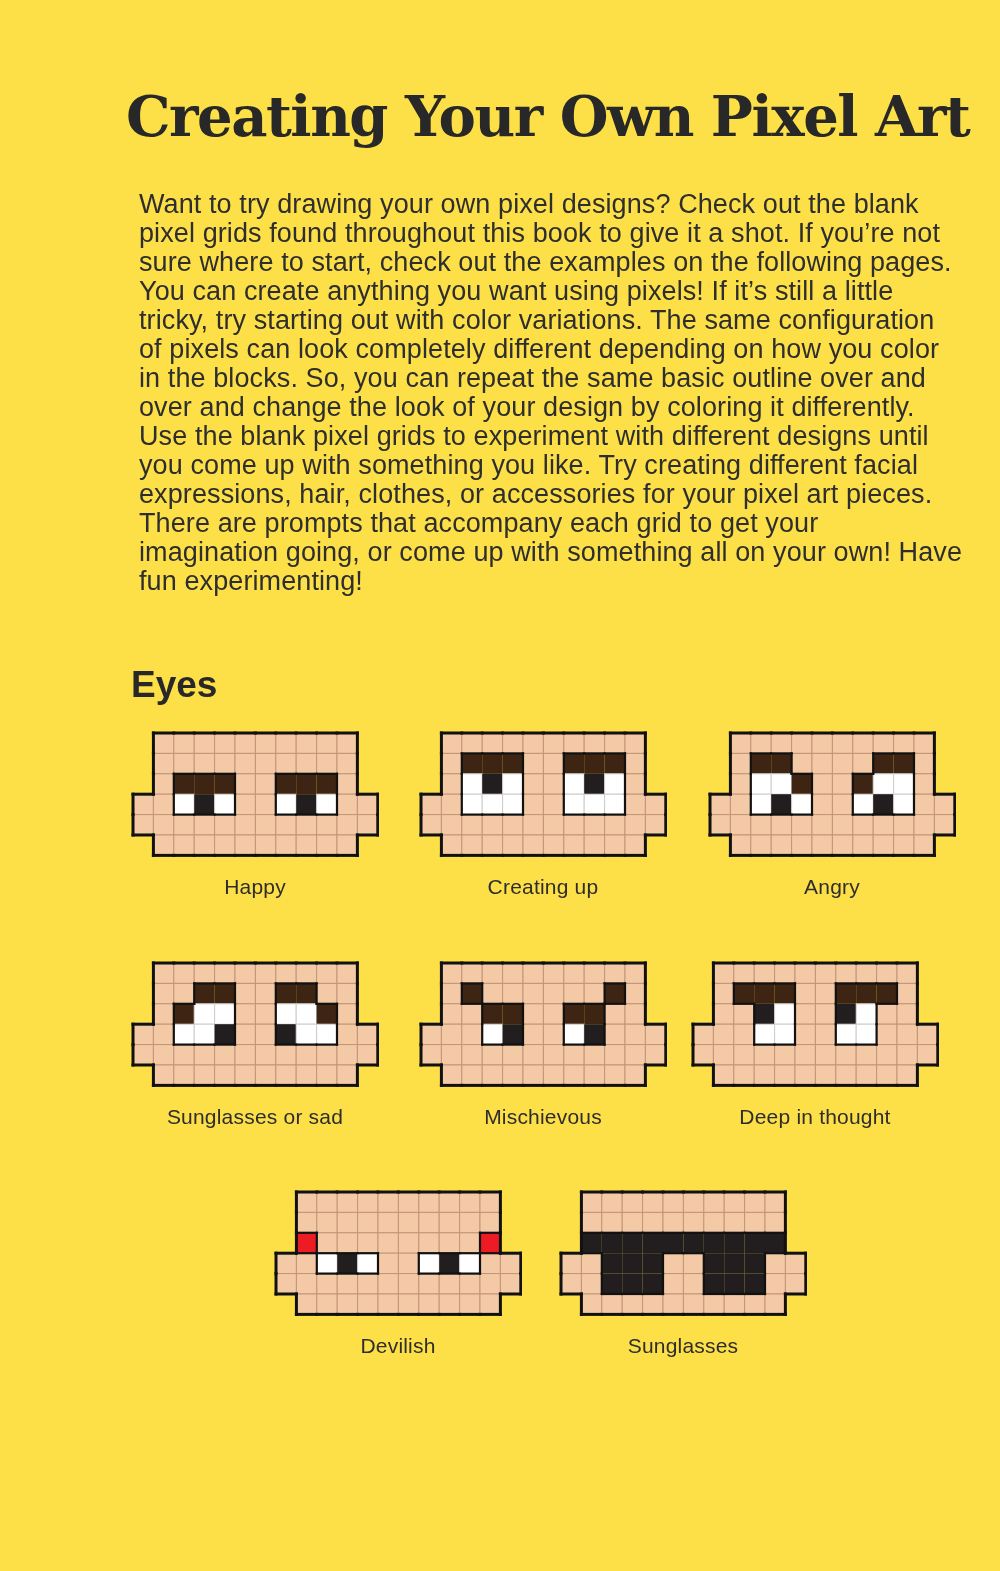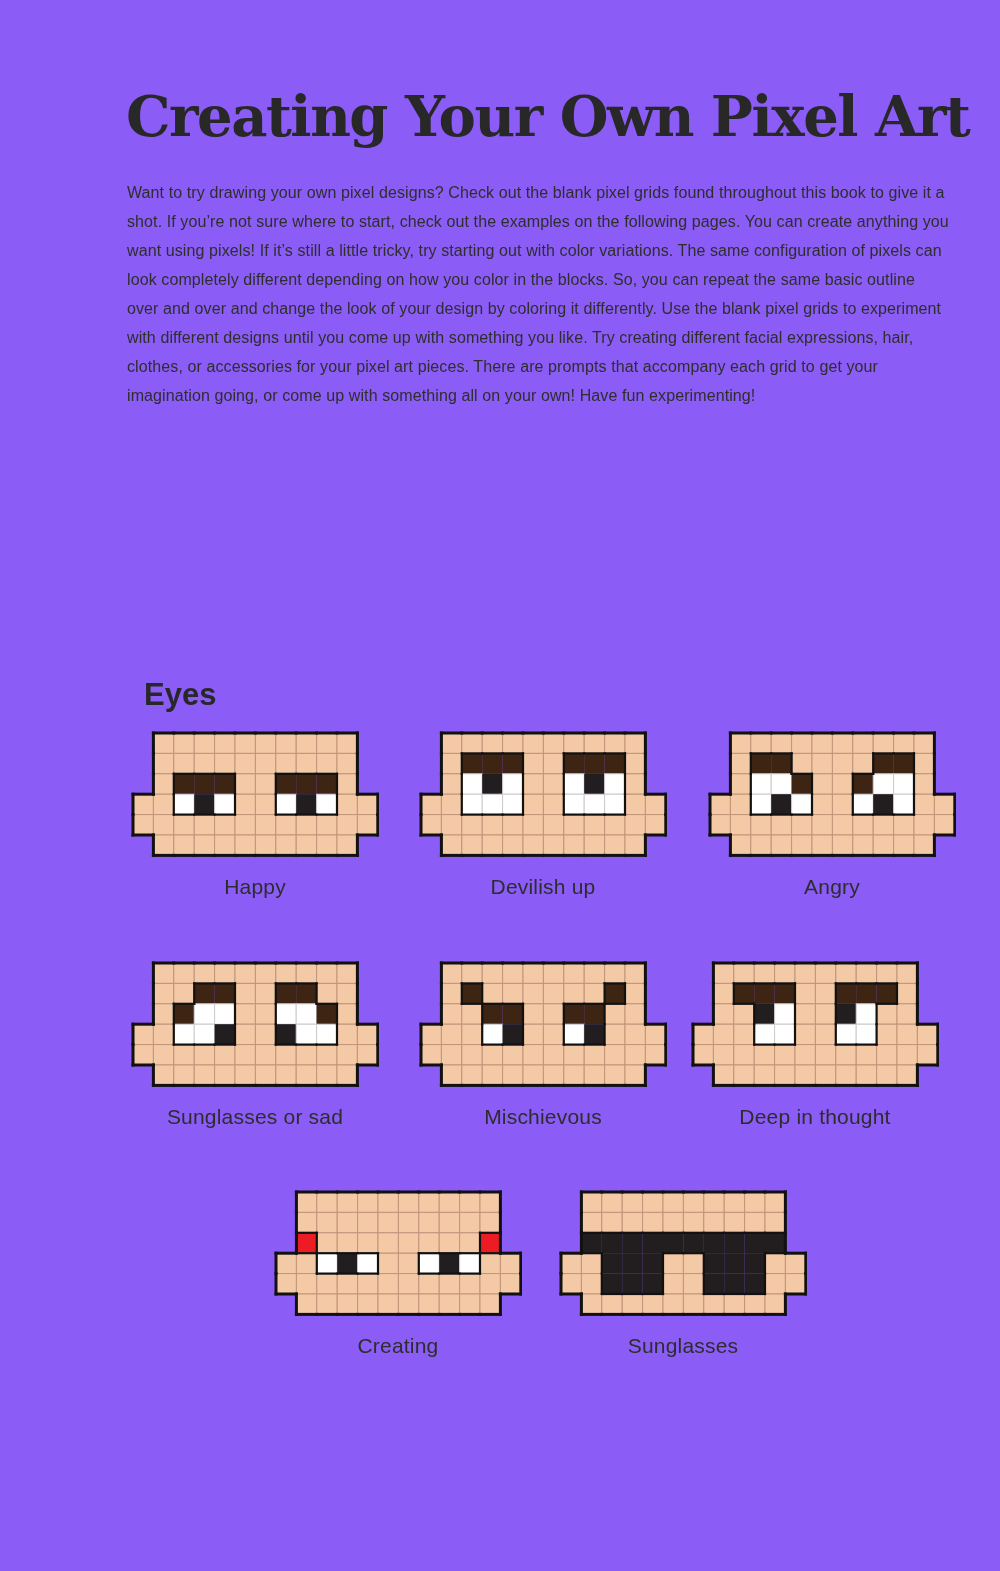--- a/index.html
+++ b/index.html
@@ -1,20 +1,20 @@
 <!DOCTYPE html>
 <html><head>
 <meta charset="utf-8">
 <style>
   html, body { margin: 0; padding: 0; background: #ffffff; }
   .page {
     position: relative;
     width: 1000px;
     height: 1571px;
-    background: #8b5cf6;
+    background: #fde047;
     font-family: "Liberation Sans", sans-serif;
     overflow: hidden;
   }
   .page-title {
     position: absolute;
     left: 126px;
     top: 86px;
     margin: 0;
     font-family: "DejaVu Serif", serif;
     font-weight: 800;
@@ -22,32 +22,32 @@
     line-height: 1.1;
     letter-spacing: -1.5px;
     color: #282828;
     white-space: nowrap;
   }
   .intro {
     position: absolute;
     left: 127px;
     top: 178px;
     width: 824px;
-    margin: 0;
-    font-size: 16px;
+    margin: 12px;
+    font-size: 27px;
     line-height: 29px;
     color: #2e2e2e;
     letter-spacing: 0.1px;
   }
   .section-heading {
     position: absolute;
     left: 127px;
     top: 660px;
-    margin: 17px;
-    font-size: 31px;
+    margin: 4px;
+    font-size: 37px;
     font-weight: bold;
     color: #282828;
   }
   .faces { position: absolute; left: 0; top: 0; width: 995px; height: 1571px; }
   .face-block { position: absolute; width: 250px; text-align: center; }
   .face-art { display: block; line-height: 0; }
   .face-art svg { display: inline-block; }
   .face-label {
     margin-top: 18px;
     font-size: 21px;
@@ -322,21 +322,21 @@
             <line x1="63.199999999999996" y1="124.4" x2="83.6" y2="124.4" stroke="#111111" stroke-width="3" stroke-linecap="square"></line>
             <line x1="83.6" y1="124.4" x2="104" y2="124.4" stroke="#111111" stroke-width="3" stroke-linecap="square"></line>
             <line x1="104" y1="124.4" x2="124.4" y2="124.4" stroke="#111111" stroke-width="3" stroke-linecap="square"></line>
             <line x1="124.39999999999999" y1="124.4" x2="144.79999999999998" y2="124.4" stroke="#111111" stroke-width="3" stroke-linecap="square"></line>
             <line x1="144.79999999999998" y1="124.4" x2="165.2" y2="124.4" stroke="#111111" stroke-width="3" stroke-linecap="square"></line>
             <line x1="165.2" y1="124.4" x2="185.6" y2="124.4" stroke="#111111" stroke-width="3" stroke-linecap="square"></line>
             <line x1="185.6" y1="124.4" x2="206" y2="124.4" stroke="#111111" stroke-width="3" stroke-linecap="square"></line>
             <line x1="206" y1="124.4" x2="226.4" y2="124.4" stroke="#111111" stroke-width="3" stroke-linecap="square"></line>
             <line x1="226.4" y1="104" x2="226.4" y2="124.4" stroke="#111111" stroke-width="3" stroke-linecap="square"></line>
           </svg></div>
-      <div class="face-label">Devilish up</div>
+      <div class="face-label">Creating up</div>
     </div>
 
     <div class="face-block pos-2">
       <div class="face-art"><svg width="248.79999999999998" height="126.39999999999999" viewBox="0 0 248.79999999999998 126.39999999999999">
             <rect x="22.4" y="2" width="20.4" height="20.4" fill="#F4C9A6" stroke="#C2957A" stroke-width="1"></rect>
             <rect x="42.8" y="2" width="20.4" height="20.4" fill="#F4C9A6" stroke="#C2957A" stroke-width="1"></rect>
             <rect x="63.199999999999996" y="2" width="20.4" height="20.4" fill="#F4C9A6" stroke="#C2957A" stroke-width="1"></rect>
             <rect x="83.6" y="2" width="20.4" height="20.4" fill="#F4C9A6" stroke="#C2957A" stroke-width="1"></rect>
             <rect x="104" y="2" width="20.4" height="20.4" fill="#F4C9A6" stroke="#C2957A" stroke-width="1"></rect>
             <rect x="124.39999999999999" y="2" width="20.4" height="20.4" fill="#F4C9A6" stroke="#C2957A" stroke-width="1"></rect>
@@ -970,21 +970,21 @@
             <line x1="63.199999999999996" y1="124.4" x2="83.6" y2="124.4" stroke="#111111" stroke-width="3" stroke-linecap="square"></line>
             <line x1="83.6" y1="124.4" x2="104" y2="124.4" stroke="#111111" stroke-width="3" stroke-linecap="square"></line>
             <line x1="104" y1="124.4" x2="124.4" y2="124.4" stroke="#111111" stroke-width="3" stroke-linecap="square"></line>
             <line x1="124.39999999999999" y1="124.4" x2="144.79999999999998" y2="124.4" stroke="#111111" stroke-width="3" stroke-linecap="square"></line>
             <line x1="144.79999999999998" y1="124.4" x2="165.2" y2="124.4" stroke="#111111" stroke-width="3" stroke-linecap="square"></line>
             <line x1="165.2" y1="124.4" x2="185.6" y2="124.4" stroke="#111111" stroke-width="3" stroke-linecap="square"></line>
             <line x1="185.6" y1="124.4" x2="206" y2="124.4" stroke="#111111" stroke-width="3" stroke-linecap="square"></line>
             <line x1="206" y1="124.4" x2="226.4" y2="124.4" stroke="#111111" stroke-width="3" stroke-linecap="square"></line>
             <line x1="226.4" y1="104" x2="226.4" y2="124.4" stroke="#111111" stroke-width="3" stroke-linecap="square"></line>
           </svg></div>
-      <div class="face-label">Creating</div>
+      <div class="face-label">Devilish</div>
     </div>
 
     <div class="face-block pos-7">
       <div class="face-art"><svg width="248.79999999999998" height="126.39999999999999" viewBox="0 0 248.79999999999998 126.39999999999999">
             <rect x="22.4" y="2" width="20.4" height="20.4" fill="#F4C9A6" stroke="#C2957A" stroke-width="1"></rect>
             <rect x="42.8" y="2" width="20.4" height="20.4" fill="#F4C9A6" stroke="#C2957A" stroke-width="1"></rect>
             <rect x="63.199999999999996" y="2" width="20.4" height="20.4" fill="#F4C9A6" stroke="#C2957A" stroke-width="1"></rect>
             <rect x="83.6" y="2" width="20.4" height="20.4" fill="#F4C9A6" stroke="#C2957A" stroke-width="1"></rect>
             <rect x="104" y="2" width="20.4" height="20.4" fill="#F4C9A6" stroke="#C2957A" stroke-width="1"></rect>
             <rect x="124.39999999999999" y="2" width="20.4" height="20.4" fill="#F4C9A6" stroke="#C2957A" stroke-width="1"></rect>

